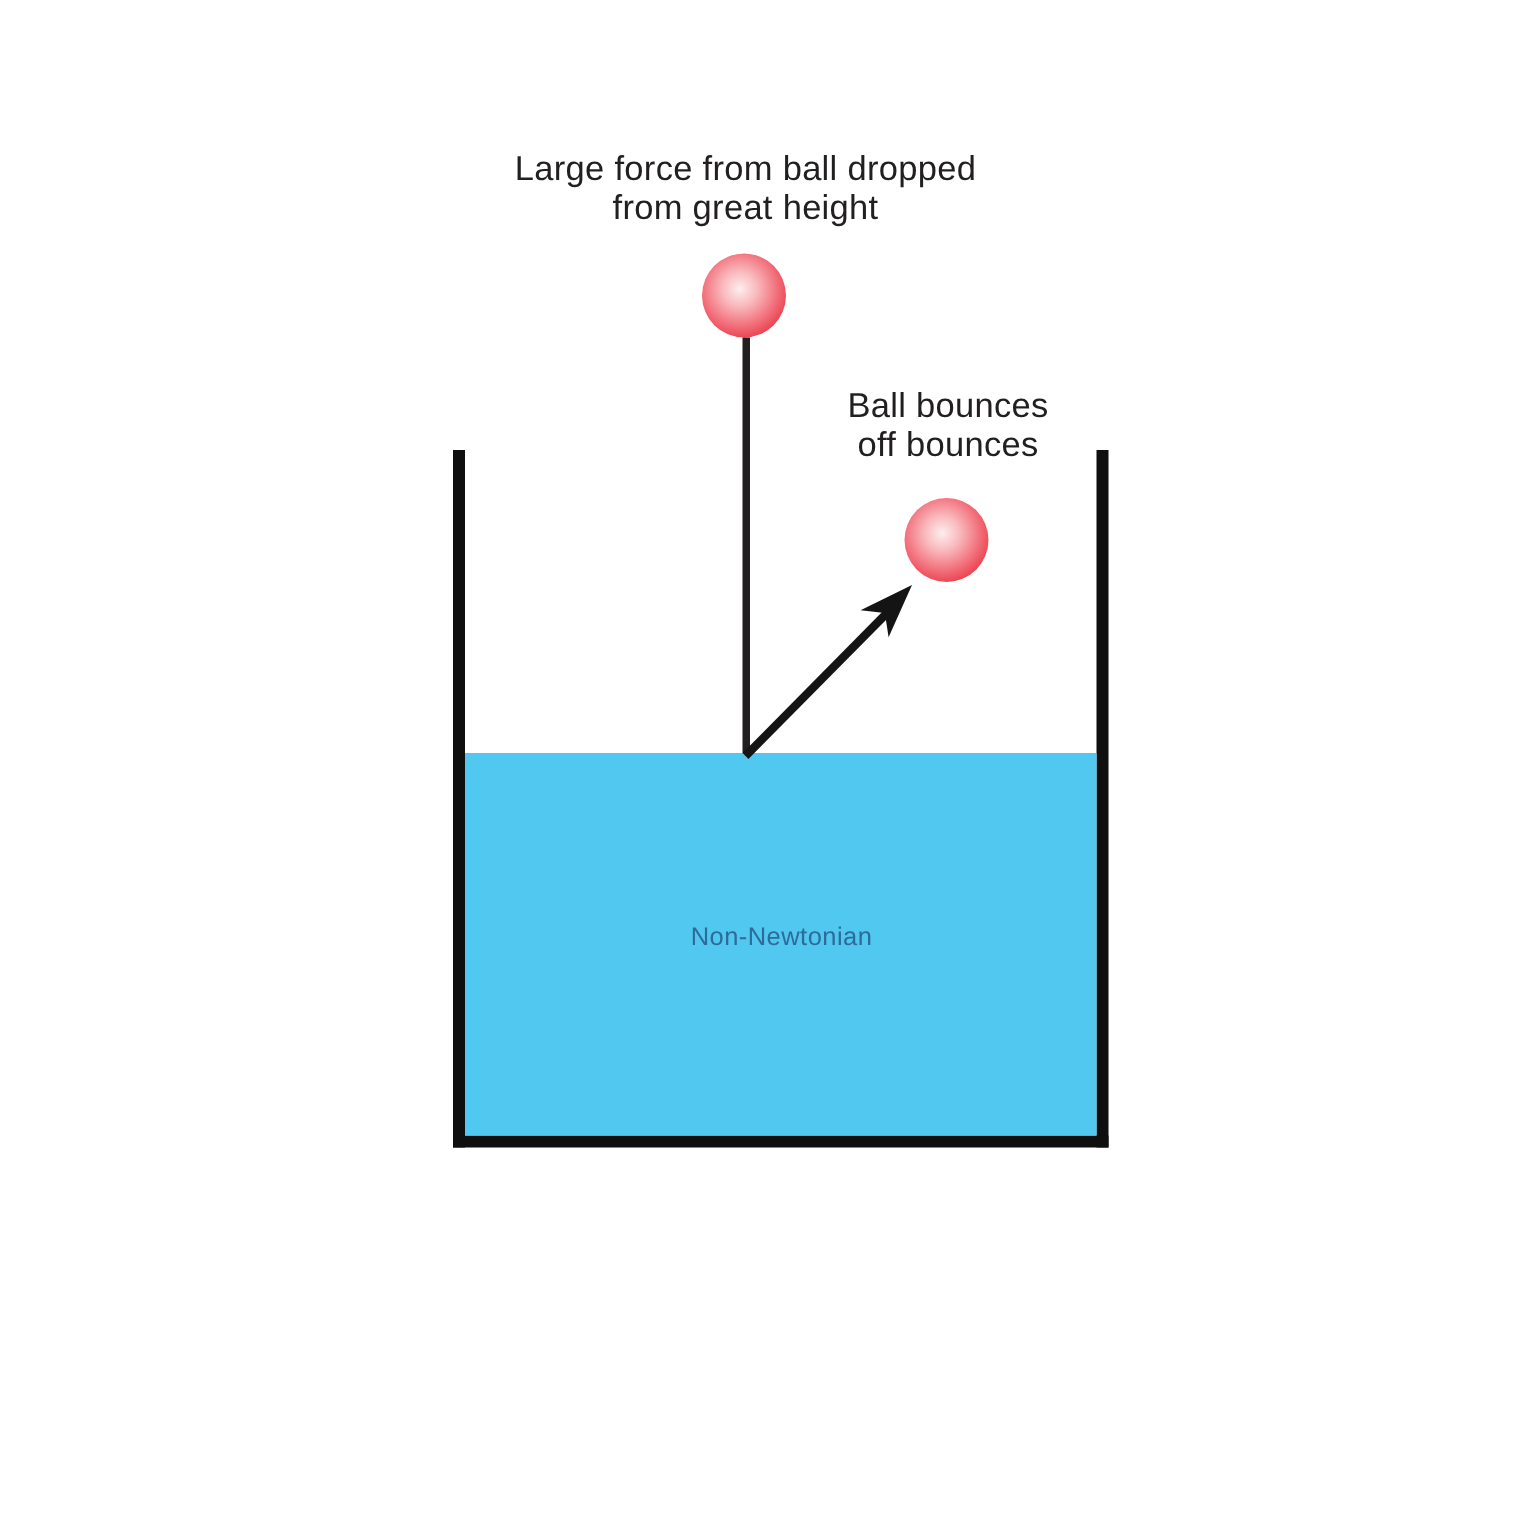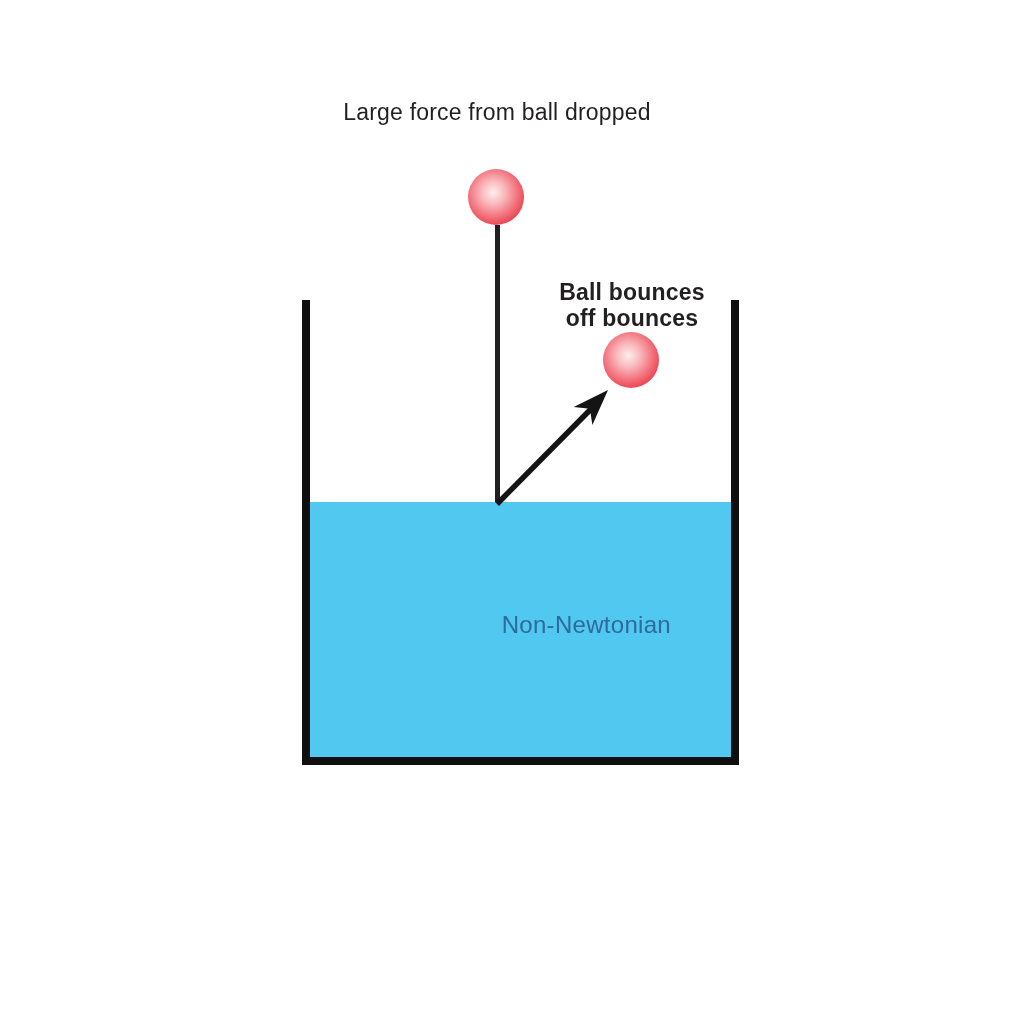--- a/index.html
+++ b/index.html
@@ -20,21 +20,21 @@
     position: absolute;
     text-align: center;
     font-size: 23px;
     line-height: 26px;
     color: var(--ink, #221f20);
     letter-spacing: 0.2px;
   }
   .caption-line { display: block; }
 
   #drop-caption { left: 297px; top: 99px;  width: 400px; }
-  #bounce-caption { left: 532px; top: 279px; width: 200px; font-weight: bold; }
+  #bounce-caption { left: 532px; top: 257px; width: 200px; }
 
   .ball {
     position: absolute;
     width: 56px;
     height: 56px;
     border-radius: 50%;
     background:
       radial-gradient(circle at 45% 42%,
         var(--ball-center, #fdeeee) 0%,
         #f9b9bd 26%,
@@ -60,22 +60,22 @@
   #liquid {
     position: absolute;
     left: 310px; top: 502px;
     width: 421px; height: 255px;
     background: var(--liquid-fill, #50c8ef);
   }
   #liquid-caption {
     position: absolute;
     left: 371px; top: 612px;
     width: 300px;
-    text-align: right;
-    font-size: 24px;
+    text-align: center;
+    font-size: 17px;
     line-height: 25px;
     color: var(--liquid-label, #2e6b9a);
     letter-spacing: 0.3px;
   }
 
   #bounce-arrow-svg {
     position: absolute;
     left: 0; top: 0;
     width: 1024px; height: 1024px;
     pointer-events: none;
@@ -92,20 +92,21 @@
     color: var(--ink, #221f20);
   }
 </style>
 </head>
 <body>
 
 <div id="canvas">
 
   <div id="drop-caption" class="caption">
     <span class="caption-line">Large force from  ball dropped</span>
+    <span class="caption-line">from great height</span>
   </div>
 
   <div id="dropped-ball" class="ball"></div>
   <div id="drop-line"></div>
 
   <div id="wall-left" class="wall"></div>
   <div id="wall-right" class="wall"></div>
   <div id="wall-bottom" class="wall"></div>
 
   <div id="liquid"></div>

